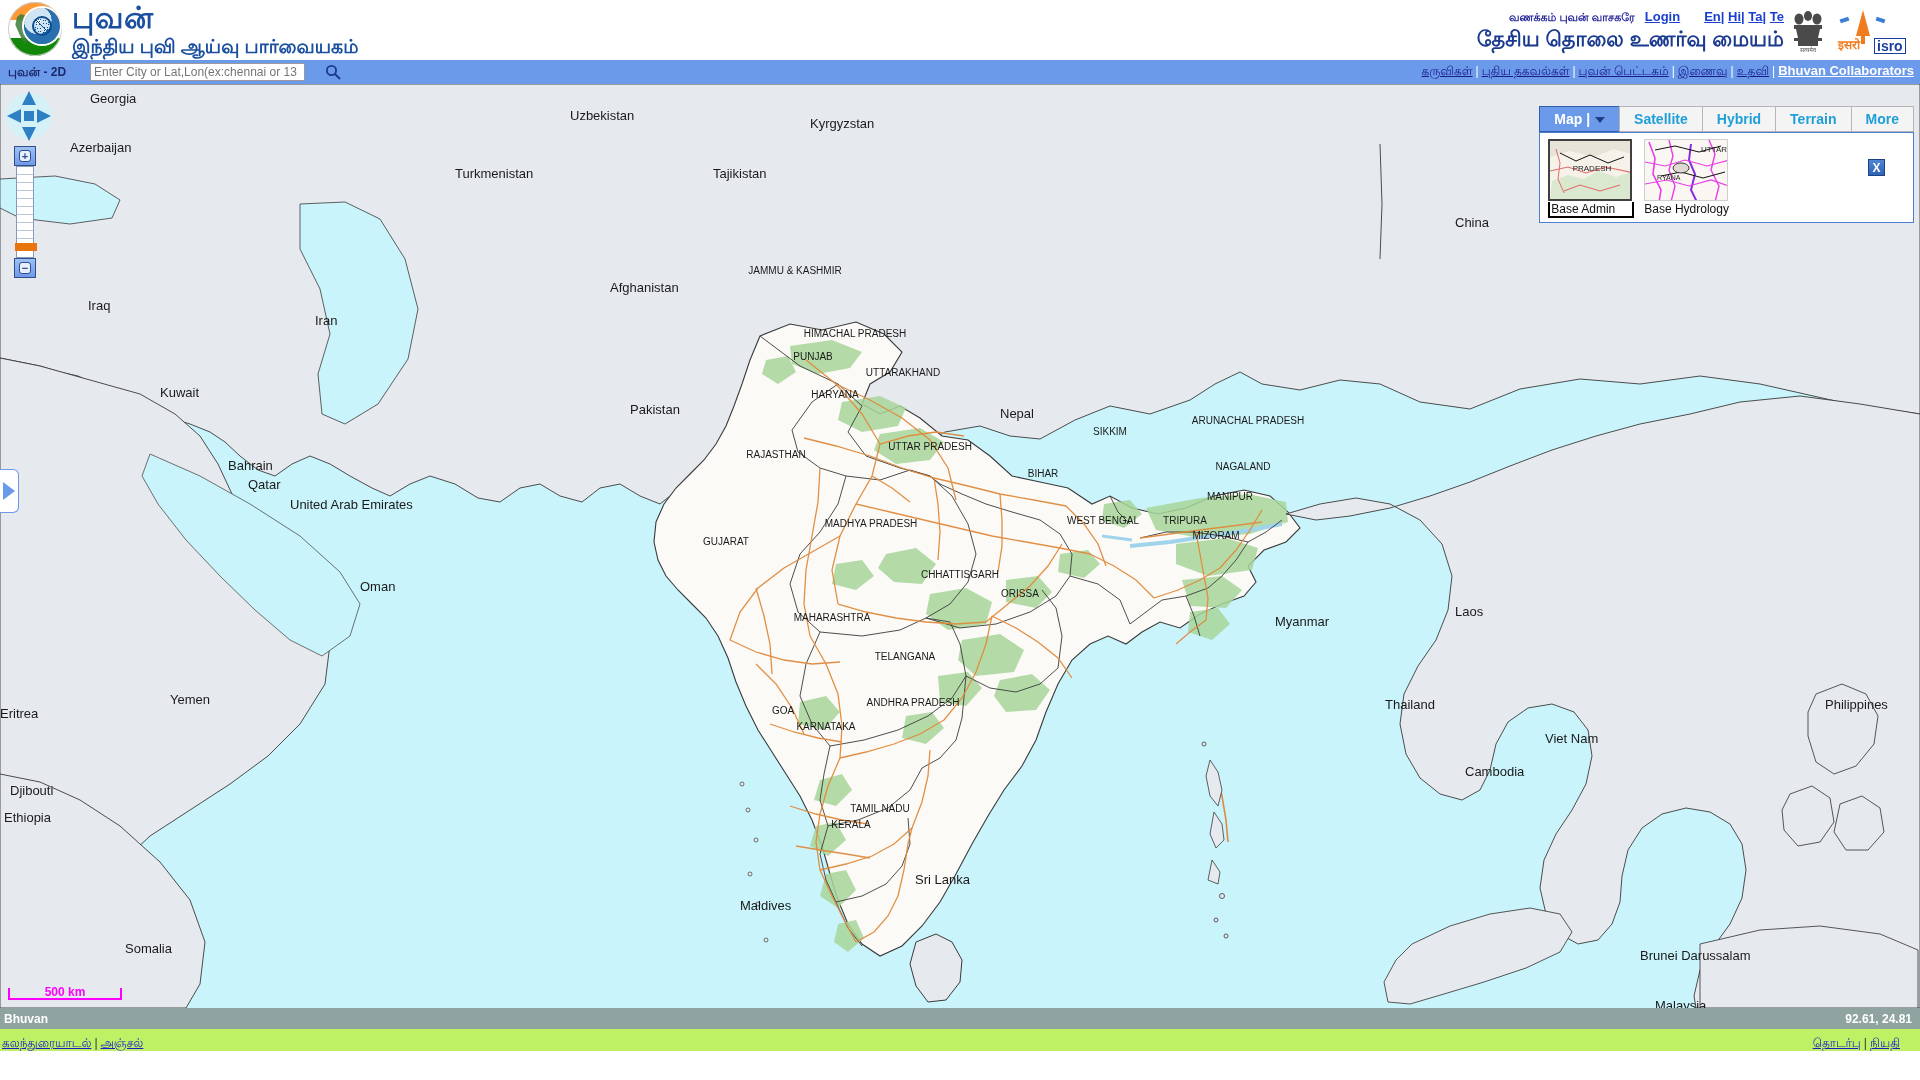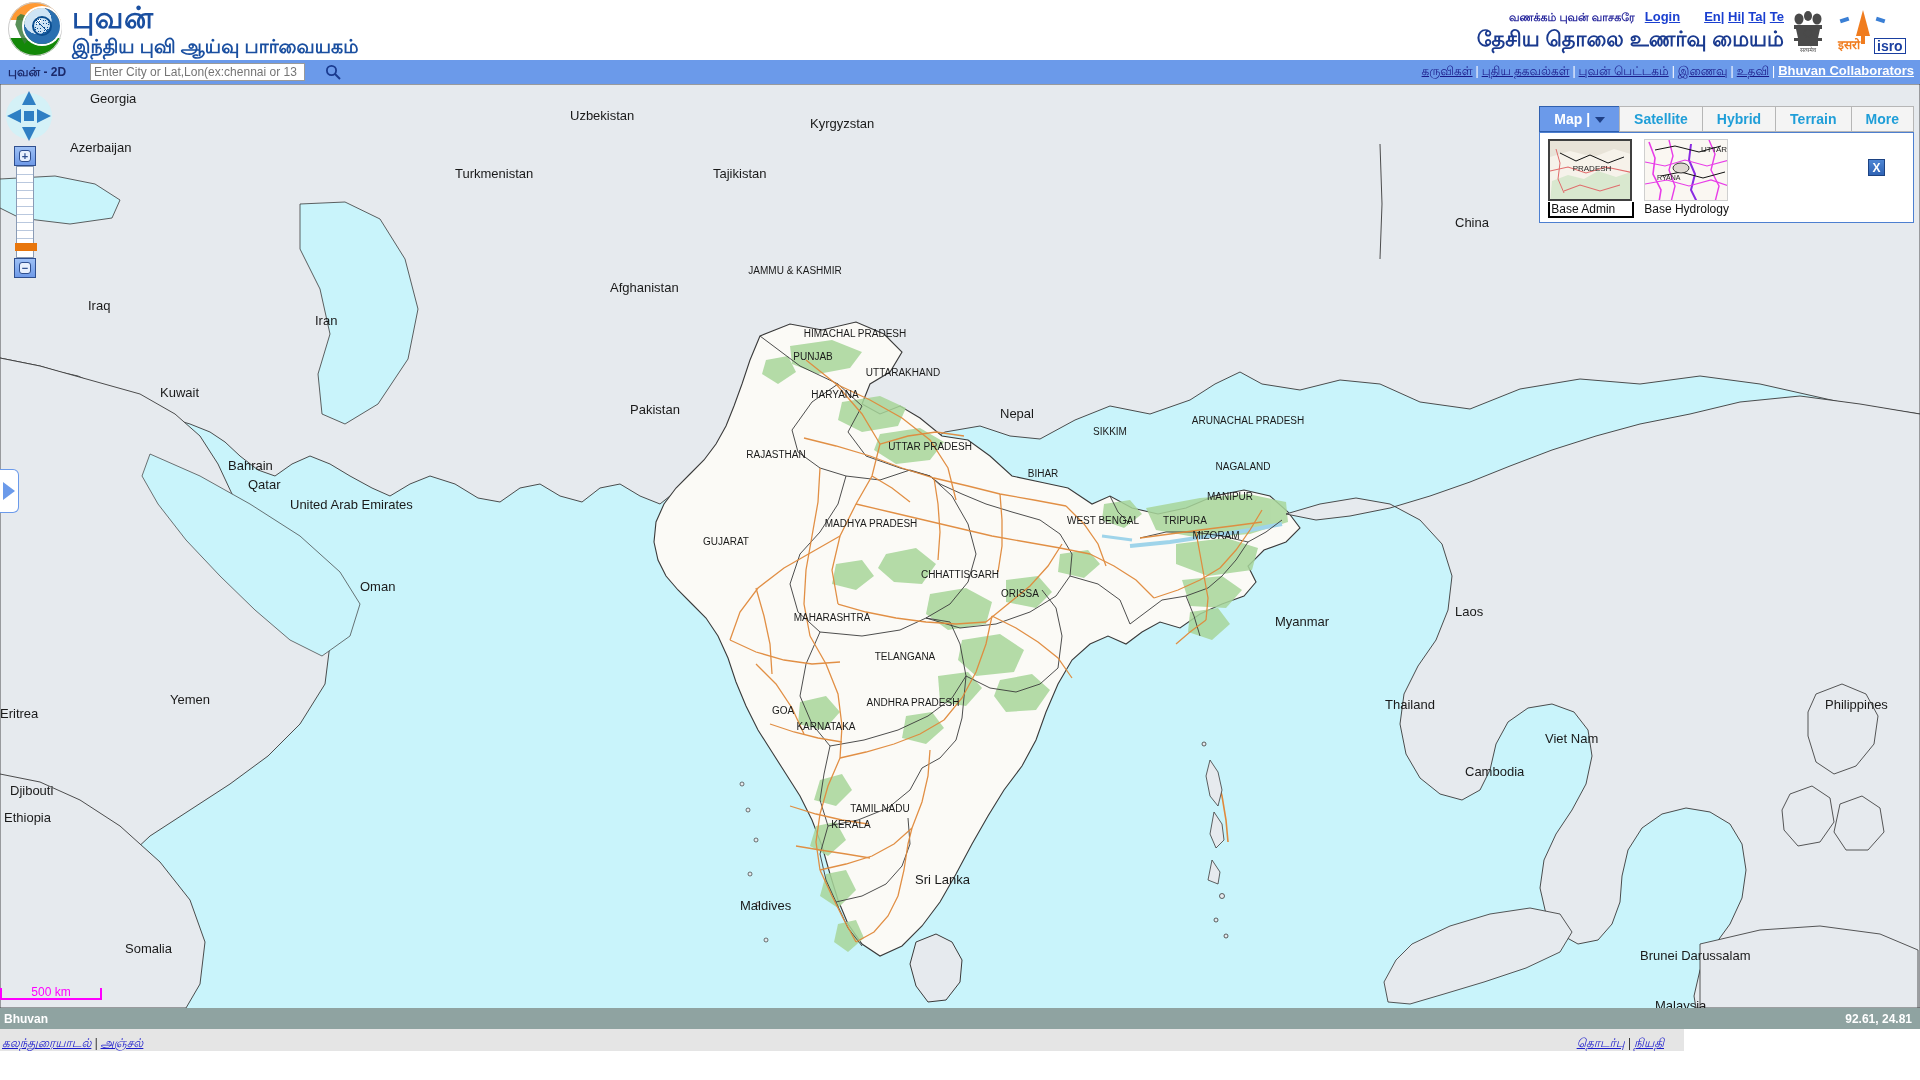--- a/index.html
+++ b/index.html
@@ -136,36 +136,36 @@
   .ls-item.selected .ls-thumb { border: 2px solid #404040; }
   .ls-caption { font-size: 12px; color: #111; text-align: left; margin-top: 1px; white-space: nowrap; }
   .ls-item.selected .ls-caption { border: 2px solid #000; border-top: none; padding: 0 1px; }
   #ls-close {
     position: absolute; right: 28px; top: 26px; width: 17px; height: 17px;
     background: linear-gradient(#4e86d4,#2f63b5); color: #fff; font-size: 12px; font-weight: bold;
     display: flex; align-items: center; justify-content: center; border: 1px solid #1c4282; cursor: pointer;
   }
 
   
-  #scalebar { position: absolute; left: 0; bottom: 8px; width: 102px; z-index: 20; }
+  #scalebar { position: absolute; left: 8px; bottom: 8px; width: 114px; z-index: 20; font-weight: bold; }
   #scalebar .bar { height: 12px; border: 2px solid #ff00ff; border-top: none; }
   #scalebar .txt { font-size: 12px; color: #ff00ff; text-align: center; position: absolute; left: 0; width: 100%; top: -3px; }
 
   
   #statusbar {
     position: absolute; left: 0; top: 1008px; width: 1920px; height: 21px;
     background: rgba(118,143,140,0.82); z-index: 40; display: flex; align-items: center;
   }
   #status-title { font-size: 12px; font-weight: bold; color: #ffffff; margin-left: 4px; }
   #status-coords { position: absolute; right: 8px; font-size: 12px; font-weight: bold; color: #ffffff; }
 
   
   #footer {
-    position: absolute; left: 0; top: 1029px; width: 1684px; height: 22px;
-    background: #e5e5e5; z-index: 40; font-style: italic;
+    position: absolute; left: 0; top: 1029px; width: 1920px; height: 22px;
+    background: #bef264; z-index: 40;
   }
   #footer a { color: #1b1bcc; font-size: 12px; text-decoration: underline; cursor: pointer; }
   #footer .fsep { color: #333; text-decoration: none; padding: 0 3px; font-size: 12px; }
   #footer-left { position: absolute; left: 2px; top: 4px; white-space: nowrap; }
   #footer-right { position: absolute; right: 20px; top: 4px; white-space: nowrap; }
   #below-footer { position: absolute; left:0; top: 1051px; width: 1920px; height: 29px; background: #ffffff; }
 </style>
 </head>
 <body>
 

